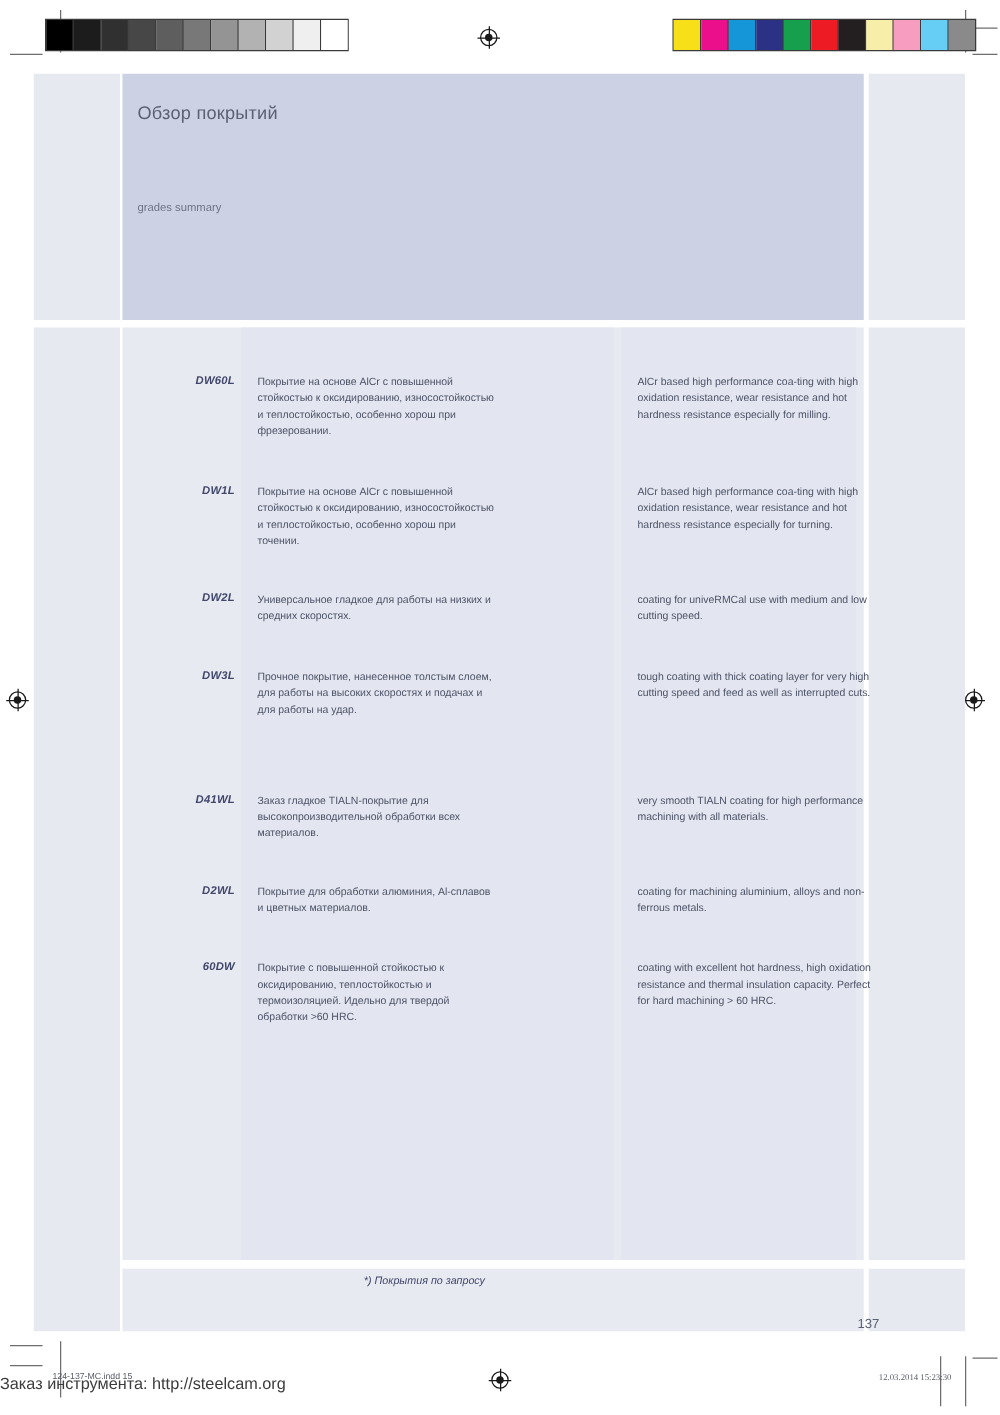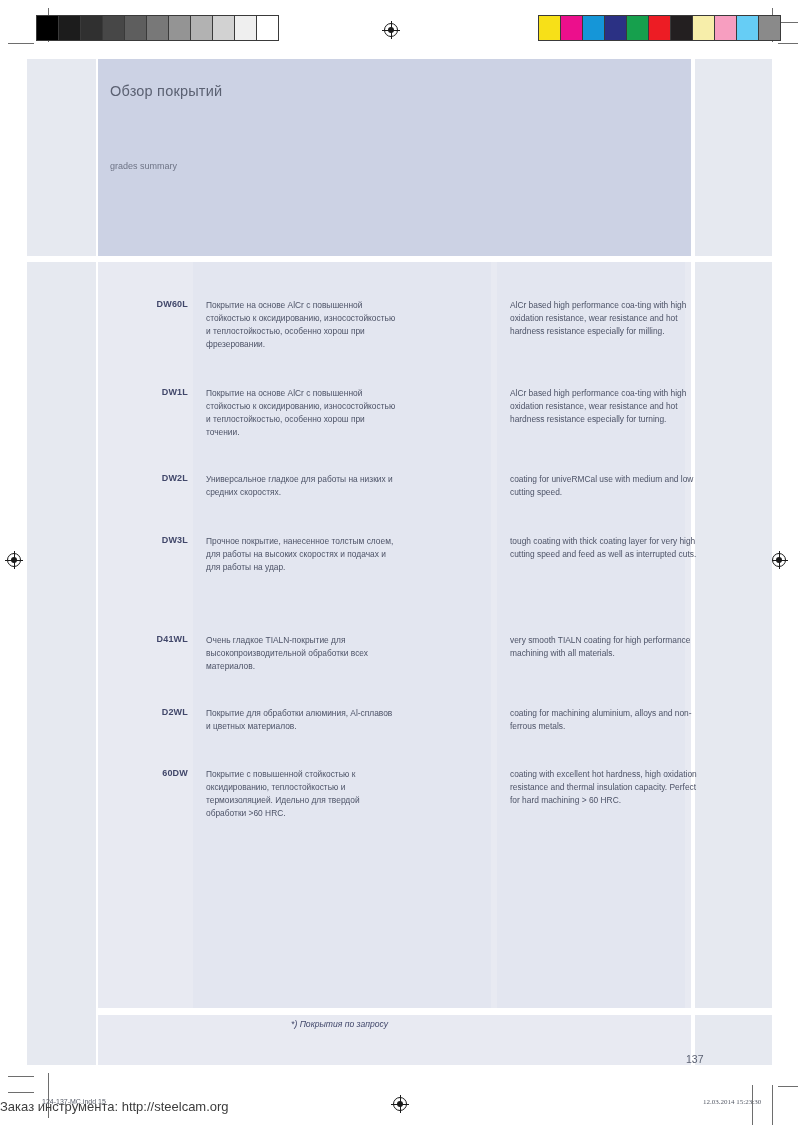--- a/index.html
+++ b/index.html
@@ -117,20 +117,21 @@
   .row { position: absolute; }
   .row .code {
     position: absolute;
     left: 0;
     width: 90px;
     text-align: right;
     font-size: 9px;
     font-weight: bold;
     color: #41476a;
     letter-spacing: .2px;
+    font-style: italic;
   }
   .row .desc-ru {
     position: absolute;
     left: 108px;
     width: 190px;
     font-size: 8.4px;
     line-height: 13.1px;
     color: #4d5367;
   }
   .row .desc-en {
@@ -291,21 +292,21 @@
 </div>
 
 <div class="row" style="left:98px; top:535px;">
   <span class="code">DW3L</span>
   <span class="desc-ru">Прочное покрытие, нанесенное толстым слоем, для работы на высоких скоростях и подачах и для работы на удар.</span>
   <span class="desc-en">tough coating with thick coating layer for very high cutting speed and feed as well as interrupted cuts.</span>
 </div>
 
 <div class="row" style="left:98px; top:634px;">
   <span class="code">D41WL</span>
-  <span class="desc-ru">Очень гладкое TIALN-покрытие для высокопроизводительной обработки всех материалов.</span>
+  <span class="desc-ru">Заказ гладкое TIALN-покрытие для высокопроизводительной обработки всех материалов.</span>
   <span class="desc-en">very smooth TIALN coating for high performance machining with all materials.</span>
 </div>
 
 <div class="row" style="left:98px; top:707px;">
   <span class="code">D2WL</span>
   <span class="desc-ru">Покрытие для обработки алюминия, Al-сплавов и цветных материалов.</span>
   <span class="desc-en">coating for machining aluminium, alloys and non-ferrous metals.</span>
 </div>
 
 <div class="row" style="left:98px; top:768px;">

